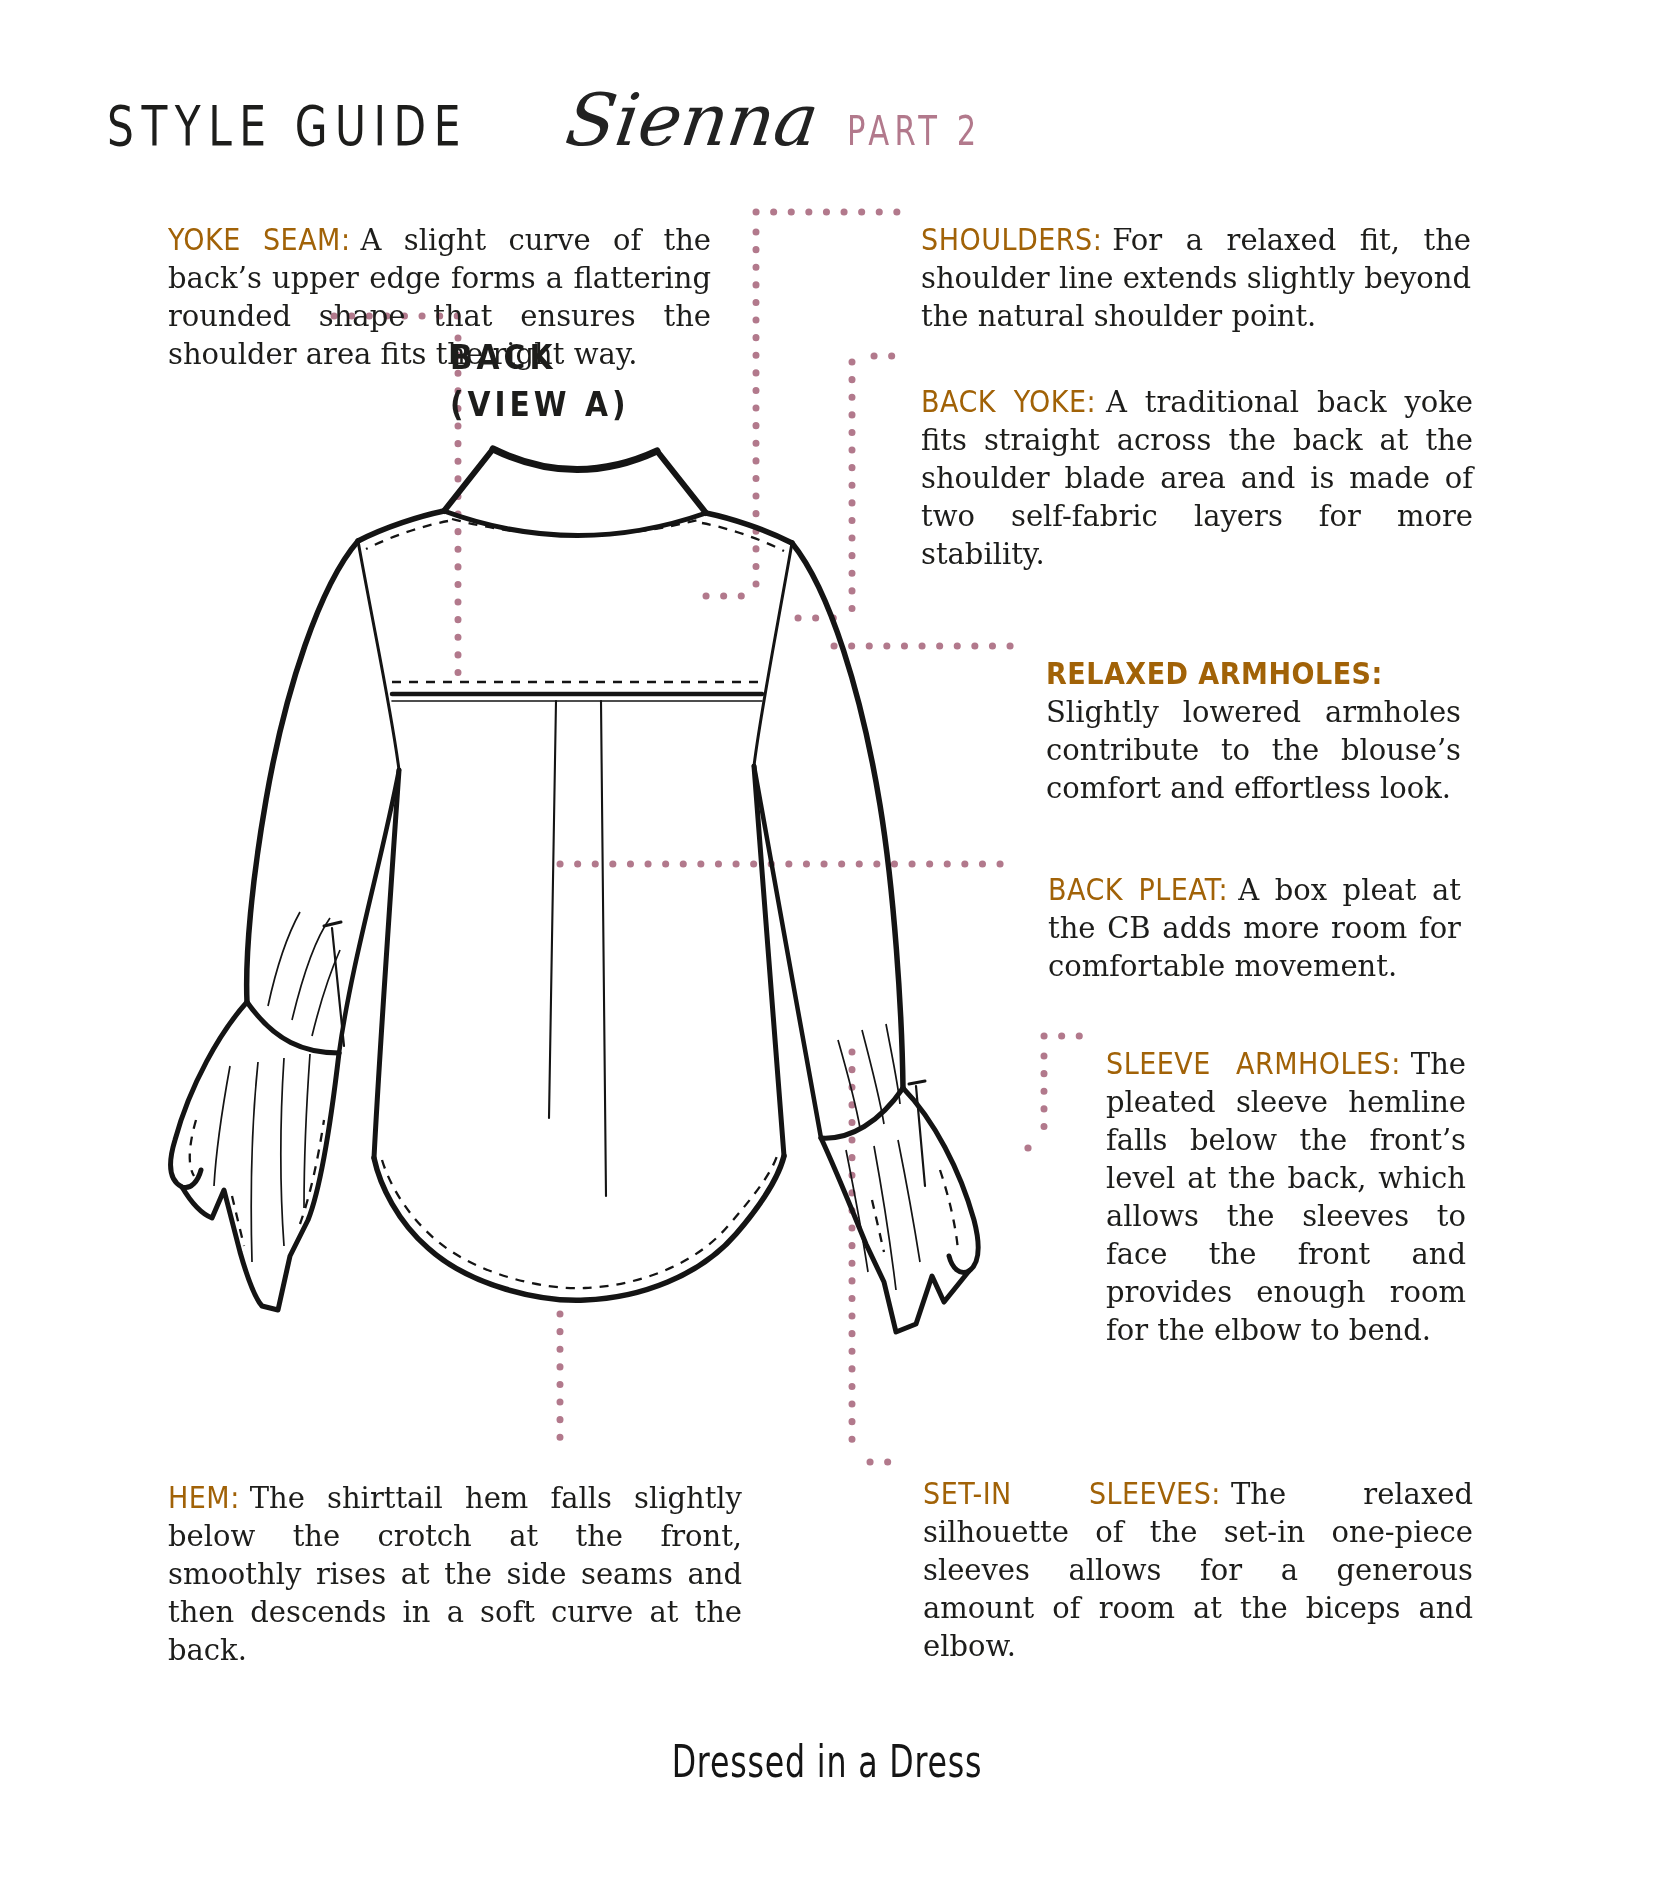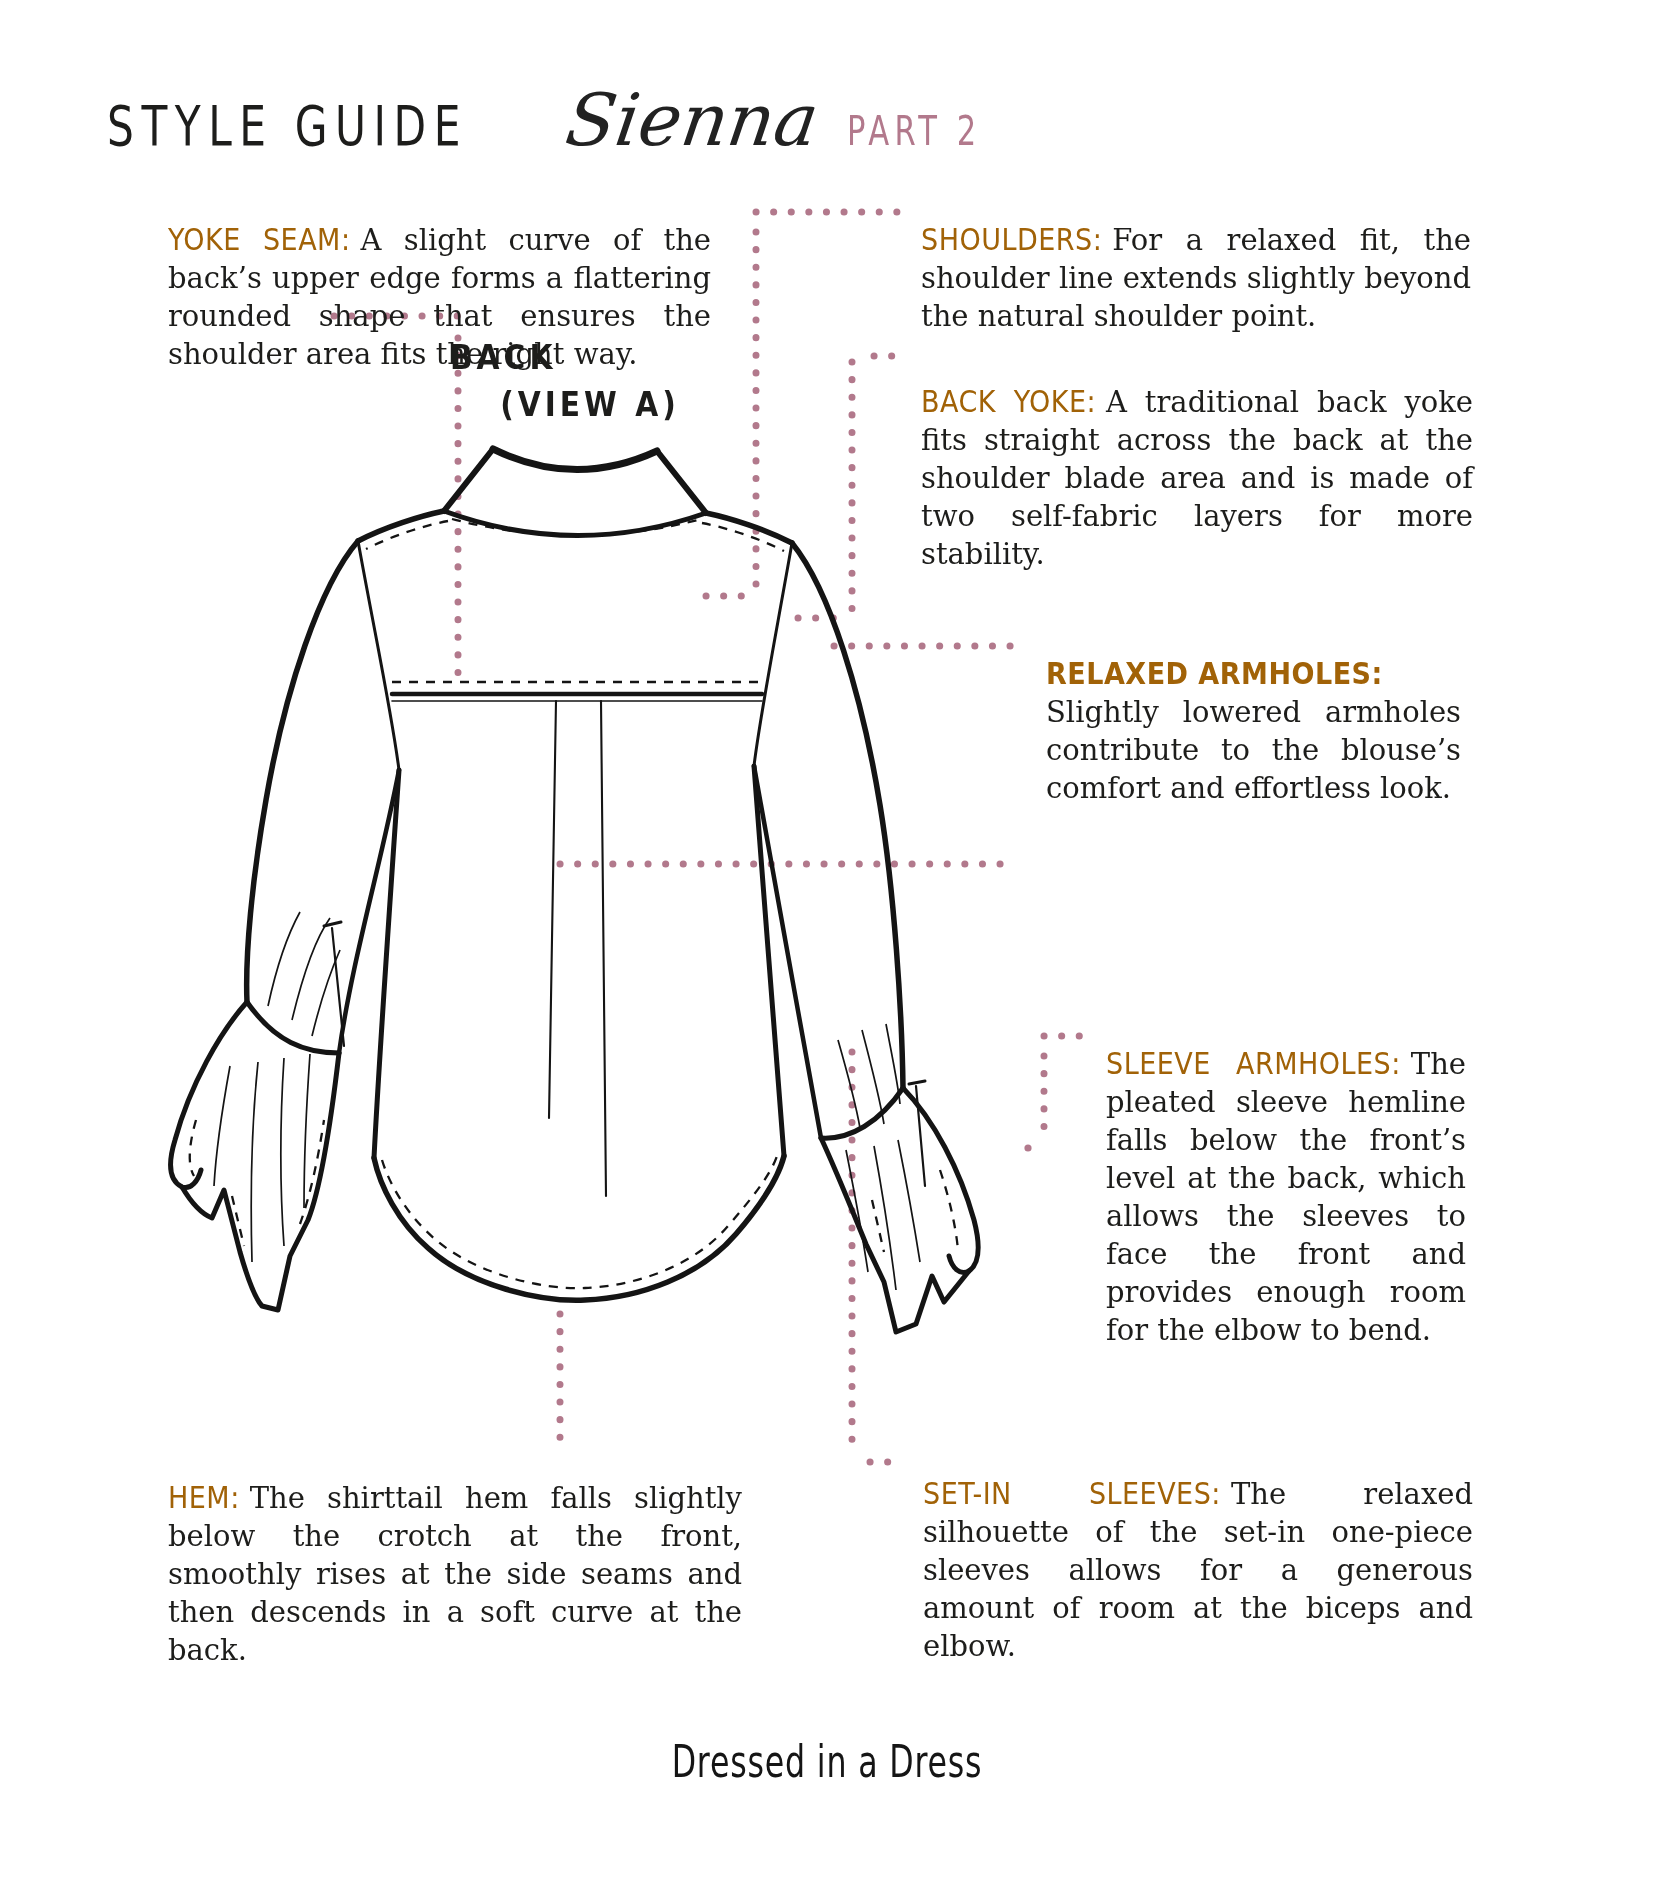--- a/index.html
+++ b/index.html
@@ -157,39 +157,42 @@
       <path class="thin" d="M 846 1150 C 854 1190 862 1232 868 1272"></path>
       <path class="thin" d="M 874 1146 C 882 1190 890 1240 896 1290"></path>
       <path class="thin" d="M 898 1140 C 906 1180 914 1224 920 1262"></path>
       <path class="dash" d="M 940 1170 C 950 1200 956 1228 958 1250"></path>
       <path class="dash" d="M 872 1200 L 884 1252"></path>
     </g>
   </svg>
 
   <div id="view-label">
     <span class="lbl-line">BACK</span>
-    <span class="lbl-line" style="text-align:center;">(VIEW A)</span>
+    <span class="lbl-line" style="text-align:left;">(VIEW A)</span>
   </div>
 
   <p class="ann" id="ann-yoke-seam">
     <span class="lbl">YOKE SEAM:</span><span class="txt">A slight curve of the back’s upper edge forms a flattering rounded shape that ensures the shoulder area fits the right way.</span>
   </p>
 
   <p class="ann" id="ann-shoulders">
     <span class="lbl">SHOULDERS:</span><span class="txt">For a relaxed fit, the shoulder line extends slightly beyond the natural shoulder point.</span>
   </p>
 
   <p class="ann" id="ann-back-yoke">
     <span class="lbl">BACK YOKE:</span><span class="txt">A traditional back yoke fits straight across the back at the shoulder blade area and is made of two self-fabric layers for more stability.</span>
   </p>
 
   <p class="ann" id="ann-relaxed-armholes">
     <span class="lbl lbl-line">RELAXED ARMHOLES:</span><span class="txt">Slightly lowered armholes contribute to the blouse’s comfort and effortless look.</span>
   </p>
 
+  <p class="ann" id="ann-back-pleat">
+    <span class="lbl">BACK PLEAT:</span><span class="txt">A box pleat at the CB adds more room for comfortable movement.</span>
+  </p>
 
   <p class="ann" id="ann-sleeve-hemline">
     <span class="lbl">SLEEVE ARMHOLES:</span><span class="txt">The pleated sleeve hemline falls below the front’s level at the back, which allows the sleeves to face the front and provides enough room for the elbow to bend.</span>
   </p>
 
   <p class="ann" id="ann-set-in-sleeves">
     <span class="lbl">SET-IN SLEEVES:</span><span class="txt">The relaxed silhouette of the set-in one-piece sleeves allows for a generous amount of room at the biceps and elbow.</span>
   </p>
 
   <p class="ann" id="ann-hem">

